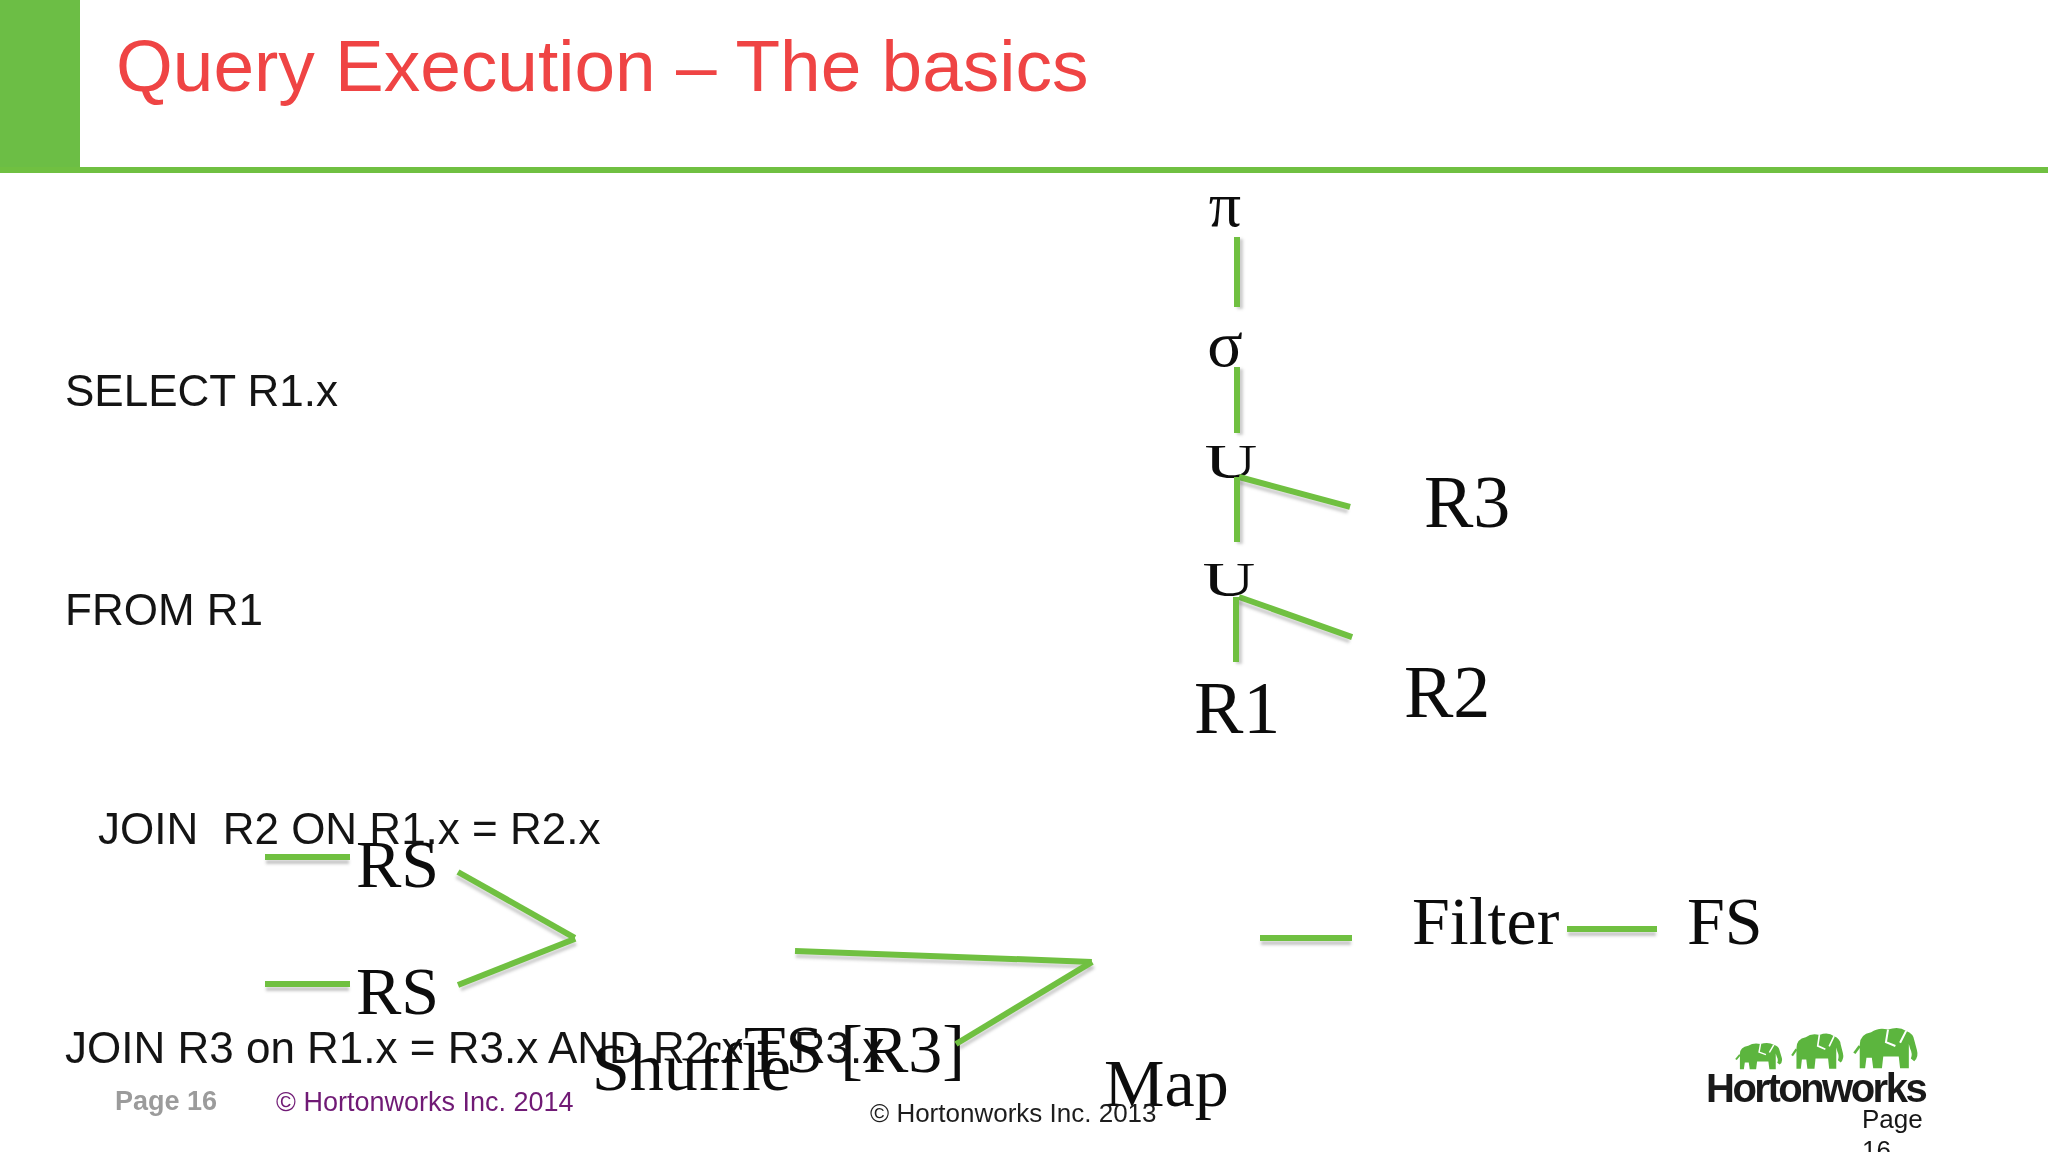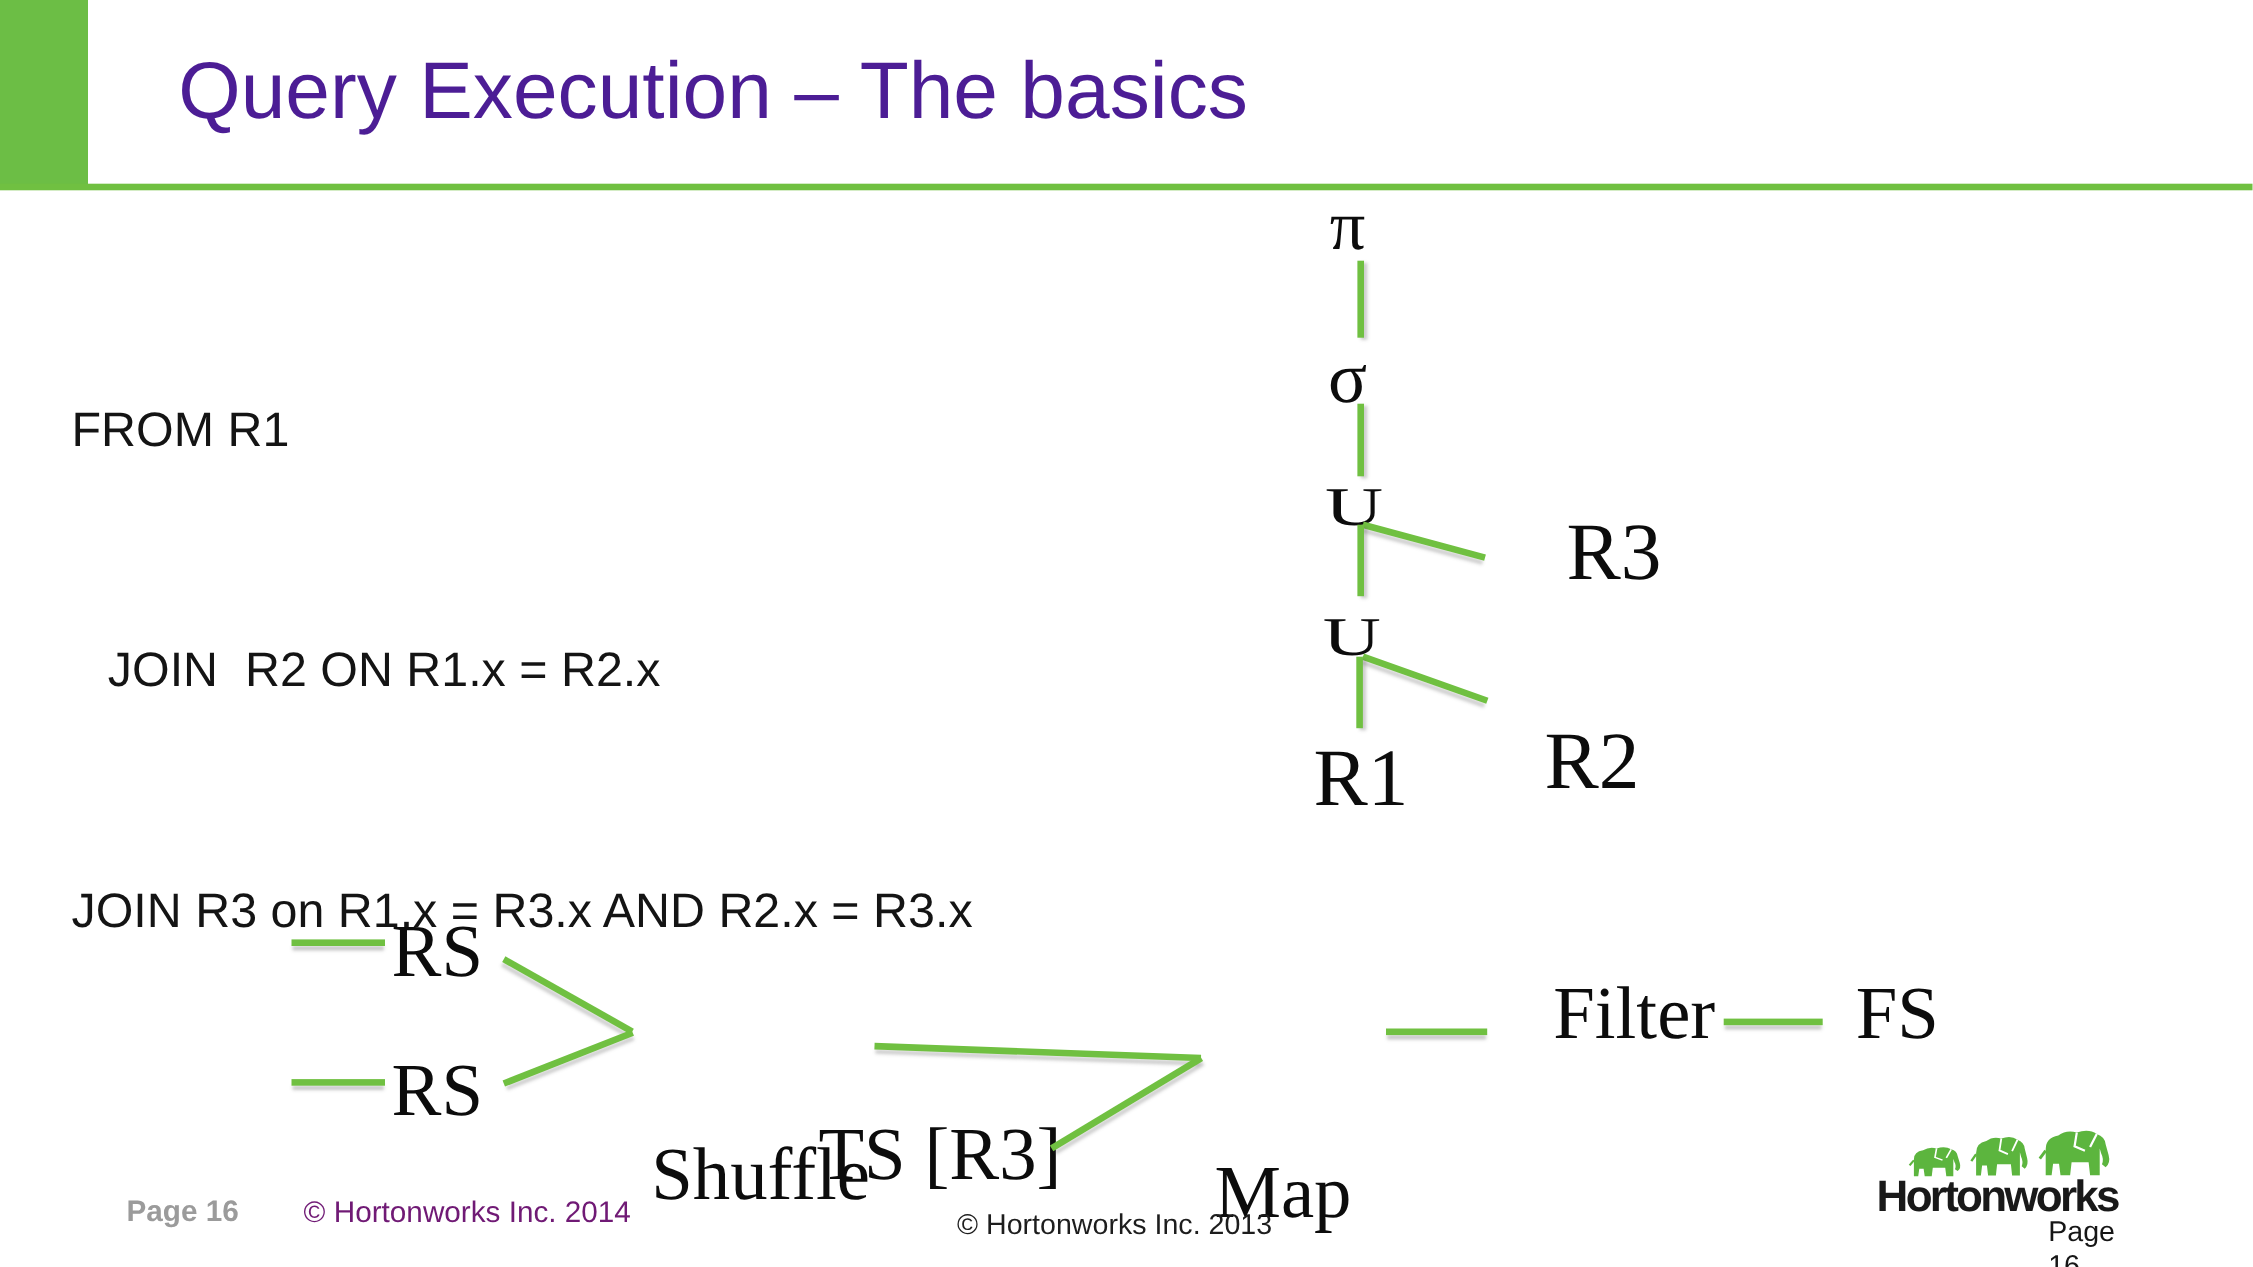--- a/index.html
+++ b/index.html
@@ -5,21 +5,21 @@
   html,body { margin:0; padding:0; background:#ffffff; }
   .slide {
     position:relative; width:2048px; height:1152px;
     background:#ffffff; overflow:hidden;
     font-family:"Liberation Sans", sans-serif; color:#121212;
   }
 
   
   .accent-square { position:absolute; left:0; top:0; width:80px; height:171px; background:#6CBE45; }
   .header-rule  { position:absolute; left:0; top:167px; width:2048px; height:6px; background:#70C041; }
-  .title { position:absolute; left:116px; top:41px; font-size:73px; color:#4c1d95; white-space:pre;margin-left:46px; }
+  .title { position:absolute; left:116px; top:24px; font-size:73px; color:#ef4444; white-space:pre; }
 
   
   .sql { position:absolute; left:65px; top:208px; font-size:44px; line-height:73px; color:#141414; white-space:pre; }
   .sql-line { white-space:pre; }
   .sql-indent { padding-left:33px; }
 
   
   .label { position:absolute; font-family:"Liberation Serif", serif; color:#0c0c0c; line-height:1.1; white-space:pre; }
   .greek { position:absolute; font-family:"Liberation Serif", serif; color:#0c0c0c; text-align:center; width:70px; }
   .join-u {
@@ -87,20 +87,21 @@
 </head>
 <body>
 
 <div class="slide">
 
   <div class="accent-square"></div>
   <div class="header-rule"></div>
   <div class="title">Query Execution – The basics</div>
 
   <div class="sql">
+    <div class="sql-line">SELECT R1.x</div>
     <div class="sql-line">FROM R1</div>
     <div class="sql-line sql-indent">JOIN  R2 ON R1.x = R2.x</div>
     <div class="sql-line">JOIN R3 on R1.x = R3.x AND R2.x = R3.x</div>
     
   </div>
 
   <div class="greek" id="pi">π</div>
   <div class="vedge" id="edge-pi-sigma"></div>
   <div class="greek" id="sigma">σ</div>
   <div class="vedge" id="edge-sigma-join"></div>

